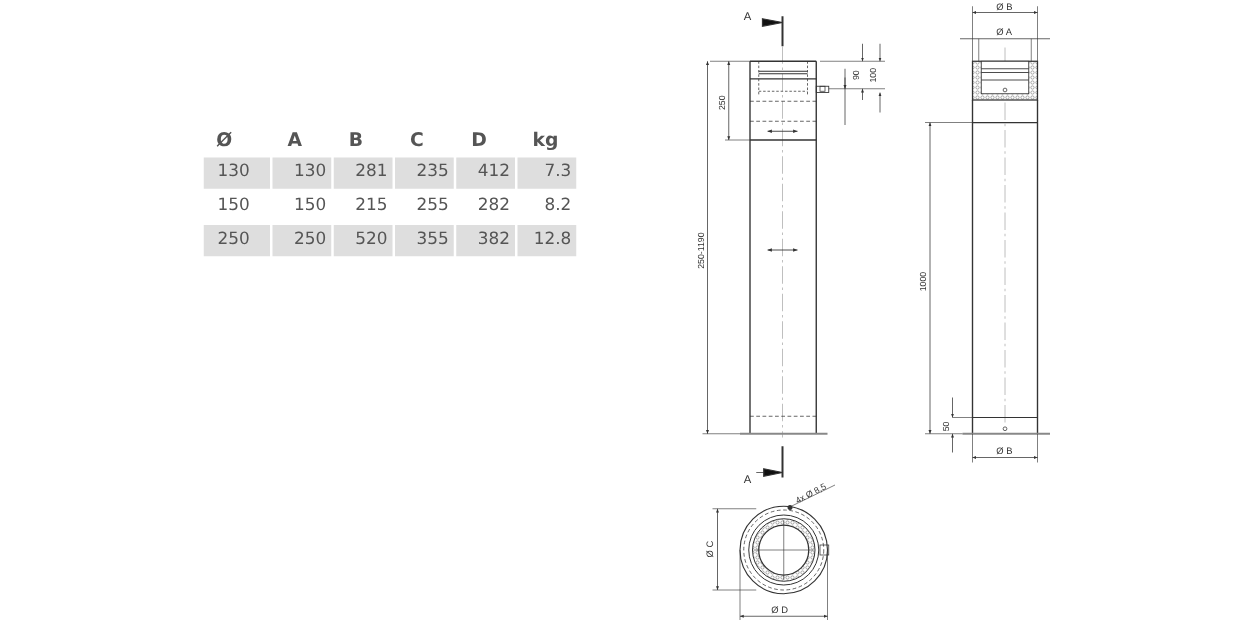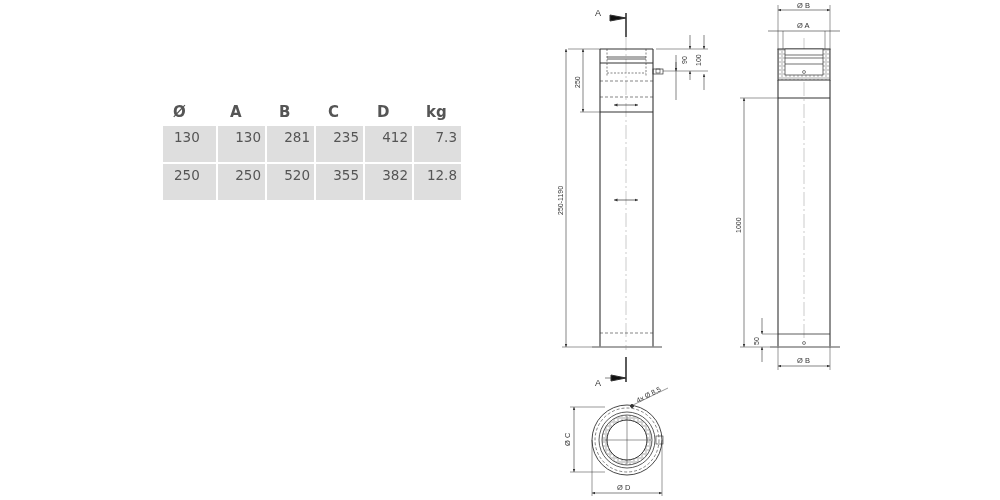--- a/index.html
+++ b/index.html
@@ -1,20 +1,20 @@
 <!DOCTYPE html>
 <html><head>
 <meta charset="utf-8">
 <style>
   html, body { margin:0; padding:0; background:#ffffff; }
   body { width:1000px; height:500px; position:relative; overflow:hidden; font-family:"DejaVu Sans", sans-serif; }
   .dim-table { position:absolute; left:161px; top:100px; border-collapse:separate; border-spacing:2px 2px; }
   .dim-table th { font-weight:bold; color:#555; font-size:15px; text-align:left; padding:0 0 2px 12px; height:20px; }
   .dim-table th:first-child { padding-left:10px; }
-  .dim-table td { font-size:13.5px; color:#555; text-align:right; padding:0 4px 15px 0; height:21px; width:43px; }
+  .dim-table td { font-size:13.5px; color:#555; text-align:right; padding:0 4px 4px 0; height:21px; width:43px; }
   .dim-table td:first-child { text-align:left; padding-left:11px; width:38px; }
   .dim-table tr.shade td { background:#dedede; }
   svg text { font-family:"Liberation Sans", sans-serif; fill:#333; }
 </style>
 </head>
 <body>
 
 <table class="dim-table">
   <thead>
     <tr>
@@ -27,20 +27,28 @@
     </tr>
   </thead>
   <tbody>
     <tr class="shade">
       <td>130</td>
       <td>130</td>
       <td>281</td>
       <td>235</td>
       <td>412</td>
       <td>7.3</td>
+    </tr>
+    <tr>
+      <td>150</td>
+      <td>150</td>
+      <td>215</td>
+      <td>255</td>
+      <td>282</td>
+      <td>8.2</td>
     </tr>
     <tr class="shade">
       <td>250</td>
       <td>250</td>
       <td>520</td>
       <td>355</td>
       <td>382</td>
       <td>12.8</td>
     </tr>
   </tbody>

